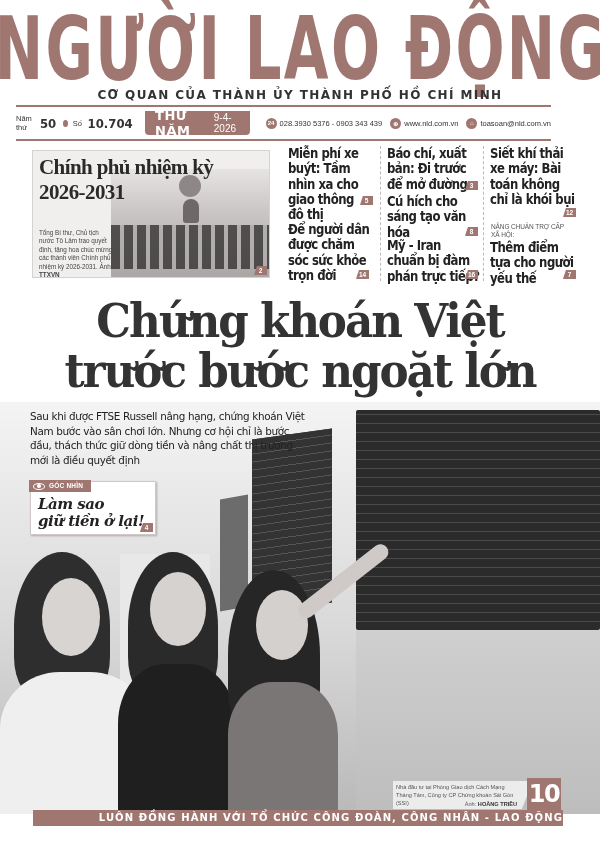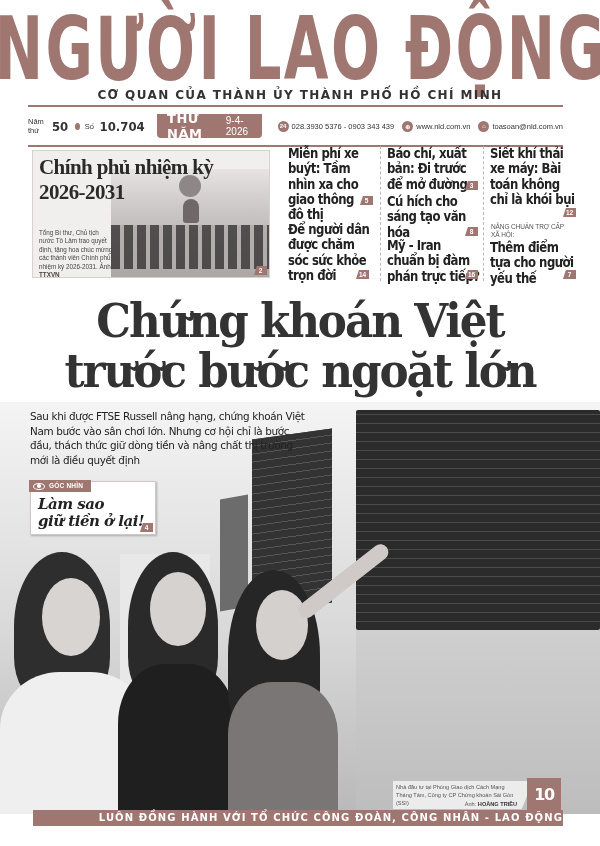--- a/index.html
+++ b/index.html
@@ -14,21 +14,21 @@
     font-size: 74px; letter-spacing: 3px; color: #a07670;
     transform: scaleX(0.78) scaleY(1.18); transform-origin: center;
     white-space: nowrap; line-height: 1;
   }
   .masthead-sub {
     position: absolute; left: 0; top: 88px; width: 600px; text-align: center;
     font-family: "DejaVu Sans", sans-serif; font-weight: bold; font-size: 12px;
     letter-spacing: 1.4px; color: #333; line-height: 14px;
   }
   .info-bar {
-    position: absolute; left: 28px; top: 105px; width: 535px; height: 42px;
+    position: absolute; left: 16px; top: 105px; width: 535px; height: 36px;
     border-top: 2px solid #a07670; border-bottom: 2px solid #a07670;
     display: flex; align-items: center; font-size: 8px; color: #333;
   }
   .info-bar .lbl { font-size: 7.5px; margin-right: 3px; }
   .info-bar .num { font-family: "DejaVu Sans", sans-serif; font-weight: bold; font-size: 13px; margin-right: 4px; transform: scaleX(0.9); display: inline-block; }
   .info-bar .dot { width: 7px; height: 7px; border-radius: 50%; background: #a07670; display: inline-block; margin: 0 5px 0 2px; }
   .day-box {
     height: 24px; margin-left: 6px; padding: 0 10px; background: #a07670; color: #fff;
     display: flex; align-items: center; border-radius: 0 0 4px 4px;
   }
@@ -144,21 +144,21 @@
   .photo-caption {
     position: absolute; left: 393px; top: 781px; width: 140px; height: 28px;
     background: rgba(240,240,240,0.92); font-size: 5.6px; line-height: 8px; color: #555; padding: 2px 12px 0 3px;
     clip-path: polygon(0 0, 100% 0, 92% 100%, 0 100%);
   }
   .photo-caption .credit { position: absolute; right: 16px; bottom: 1px; }
   .photo-caption .credit b { color: #333; }
   .page-number {
     position: absolute; left: 527px; top: 778px; width: 34px; height: 33px;
     background: #a07670; color: #fff; font-family: "DejaVu Sans", sans-serif; font-weight: bold;
-    font-size: 16px; line-height: 33px; text-align: center; letter-spacing: -1.5px;
+    font-size: 24px; line-height: 33px; text-align: center; letter-spacing: -1.5px;
   }
 
   .footer-bar {
     position: absolute; left: 33px; top: 810px; width: 530px; height: 16px;
     background: #a07670; color: #fff; text-align: right;
     font-family: "DejaVu Sans", sans-serif; font-weight: bold; font-size: 10px; line-height: 16px; letter-spacing: 1.1px;
   }
 </style>
 </head>
 <body>

